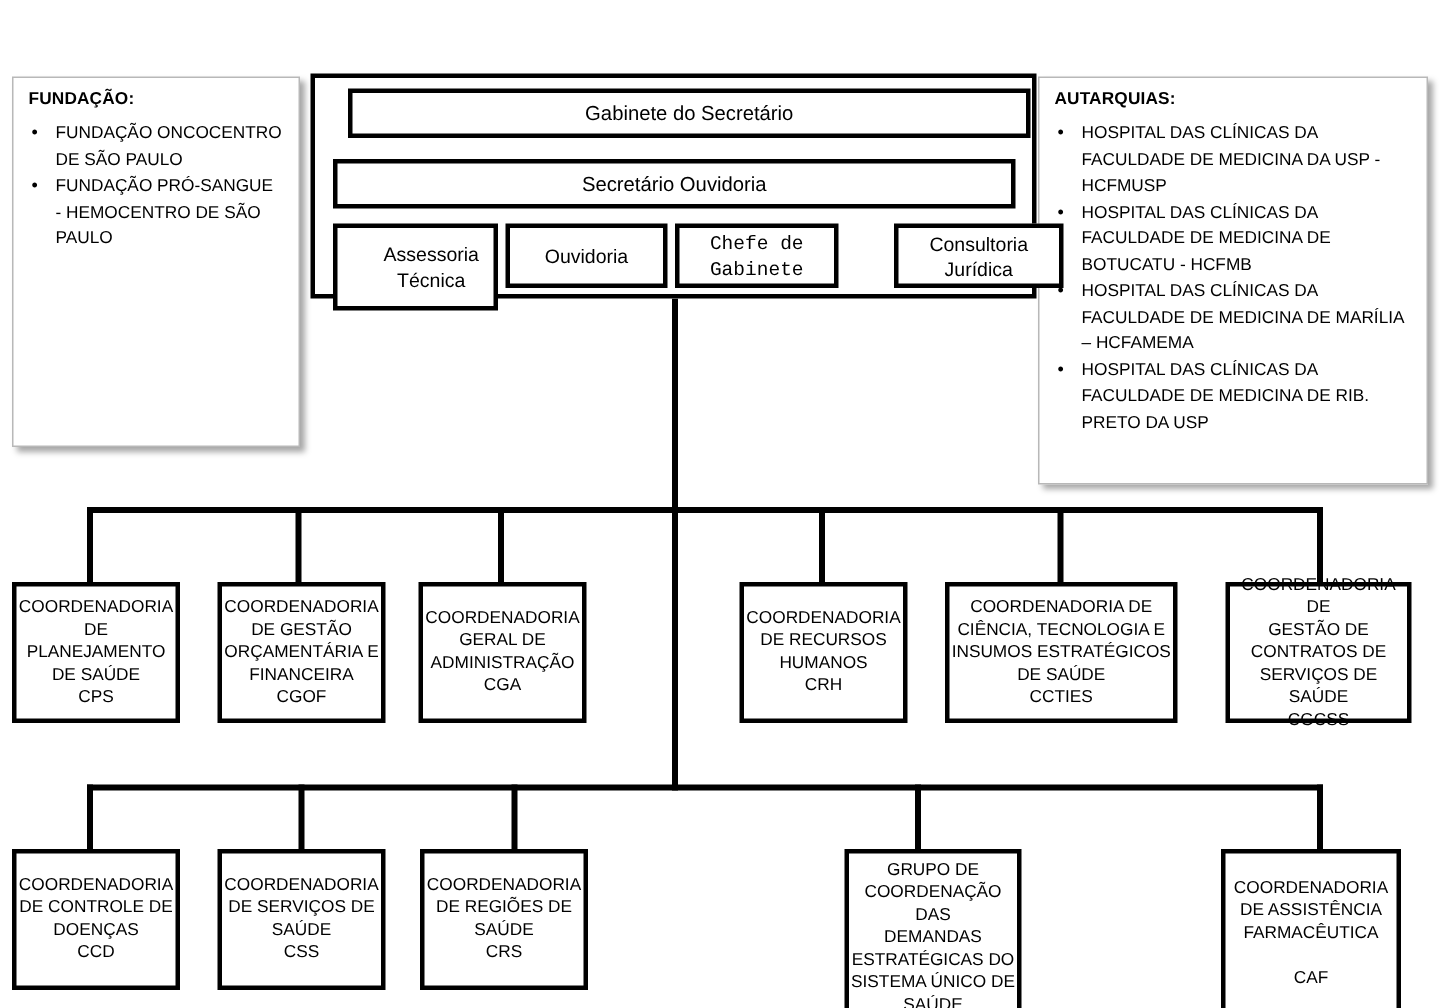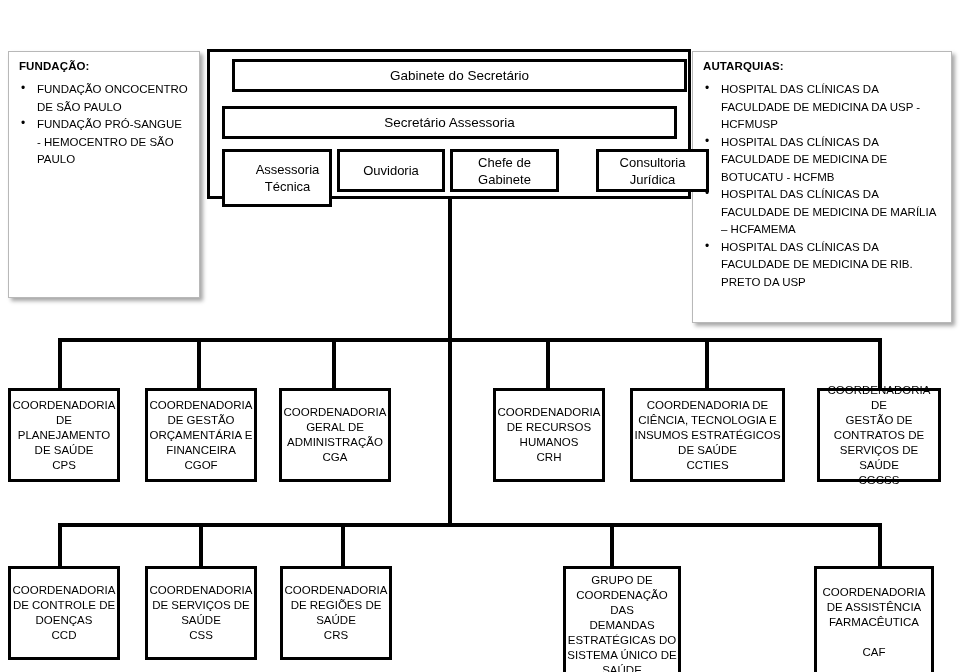--- a/index.html
+++ b/index.html
@@ -146,31 +146,31 @@
   <div class="conn vline" style="left:610px; top:476px; height:44px;"></div>
   <div class="conn vline" style="left:878px; top:476px; height:44px;"></div>
 
   <div class="topgroup" style="left:207px; top:2px; width:484px; height:150px;"></div>
 
   <div class="obox wide-box" style="left:232px; top:12px; width:455px; height:33px;">
     <span class="lbl">Gabinete do Secretário</span>
   </div>
 
   <div class="obox wide-box" style="left:222px; top:59px; width:455px; height:33px;">
-    <span class="lbl">Secretário Assessoria</span>
+    <span class="lbl">Secretário Ouvidoria</span>
   </div>
 
   <div class="obox small-top" style="left:222px; top:102px; width:110px; height:58px;padding-left:21px;">
     <span class="lbl">Assessoria
 Técnica</span>
   </div>
   <div class="obox small-top" style="left:337px; top:102px; width:108px; height:43px;">
     <span class="lbl">Ouvidoria</span>
   </div>
-  <div class="obox small-top" style="left:450px; top:102px; width:109px; height:43px;">
+  <div class="obox small-top" style="left:450px; top:102px; width:109px; height:43px;font-family:Liberation Mono, monospace;">
     <span class="lbl">Chefe de
 Gabinete</span>
   </div>
   <div class="obox small-top" style="left:596px; top:102px; width:113px; height:43px;">
     <span class="lbl">Consultoria
 Jurídica</span>
   </div>
 
   <div class="obox" style="left:8px; top:341px; width:112px; height:94px;">
     <span class="lbl">COORDENADORIA

